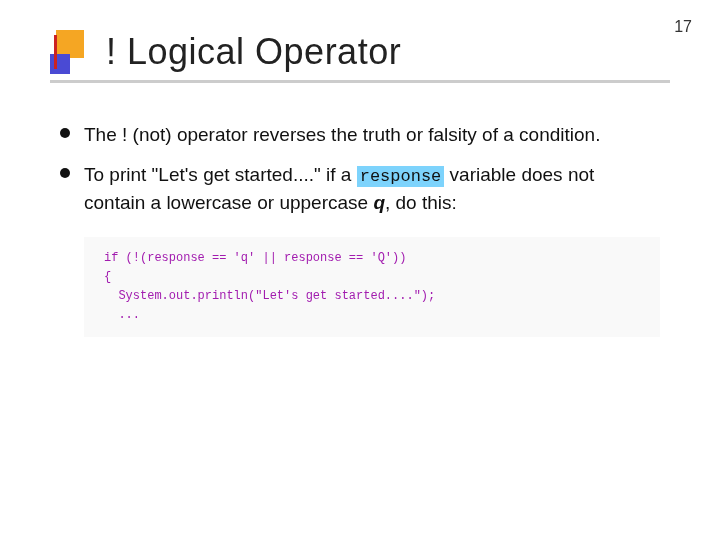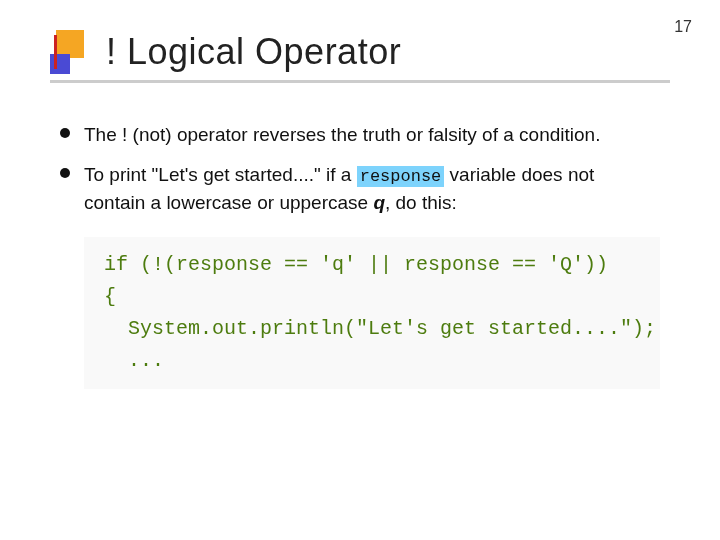--- a/index.html
+++ b/index.html
@@ -126,22 +126,22 @@
       padding: 1px 3px;
     }
 
     .italic {
       font-style: italic;
       font-weight: bold;
     }
 
     .code-block {
       font-family: 'Courier New', Courier, monospace;
-      font-size: 20px;
-      color: #4d7c0f;
+      font-size: 12px;
+      color: #a21caf;
       background: #f9f9f9;
       border: none;
       padding: 12px 20px;
       margin-top: 8px;
       margin-left: 24px;
       line-height: 1.6;
     }
 
     .code-line {
       display: block;

